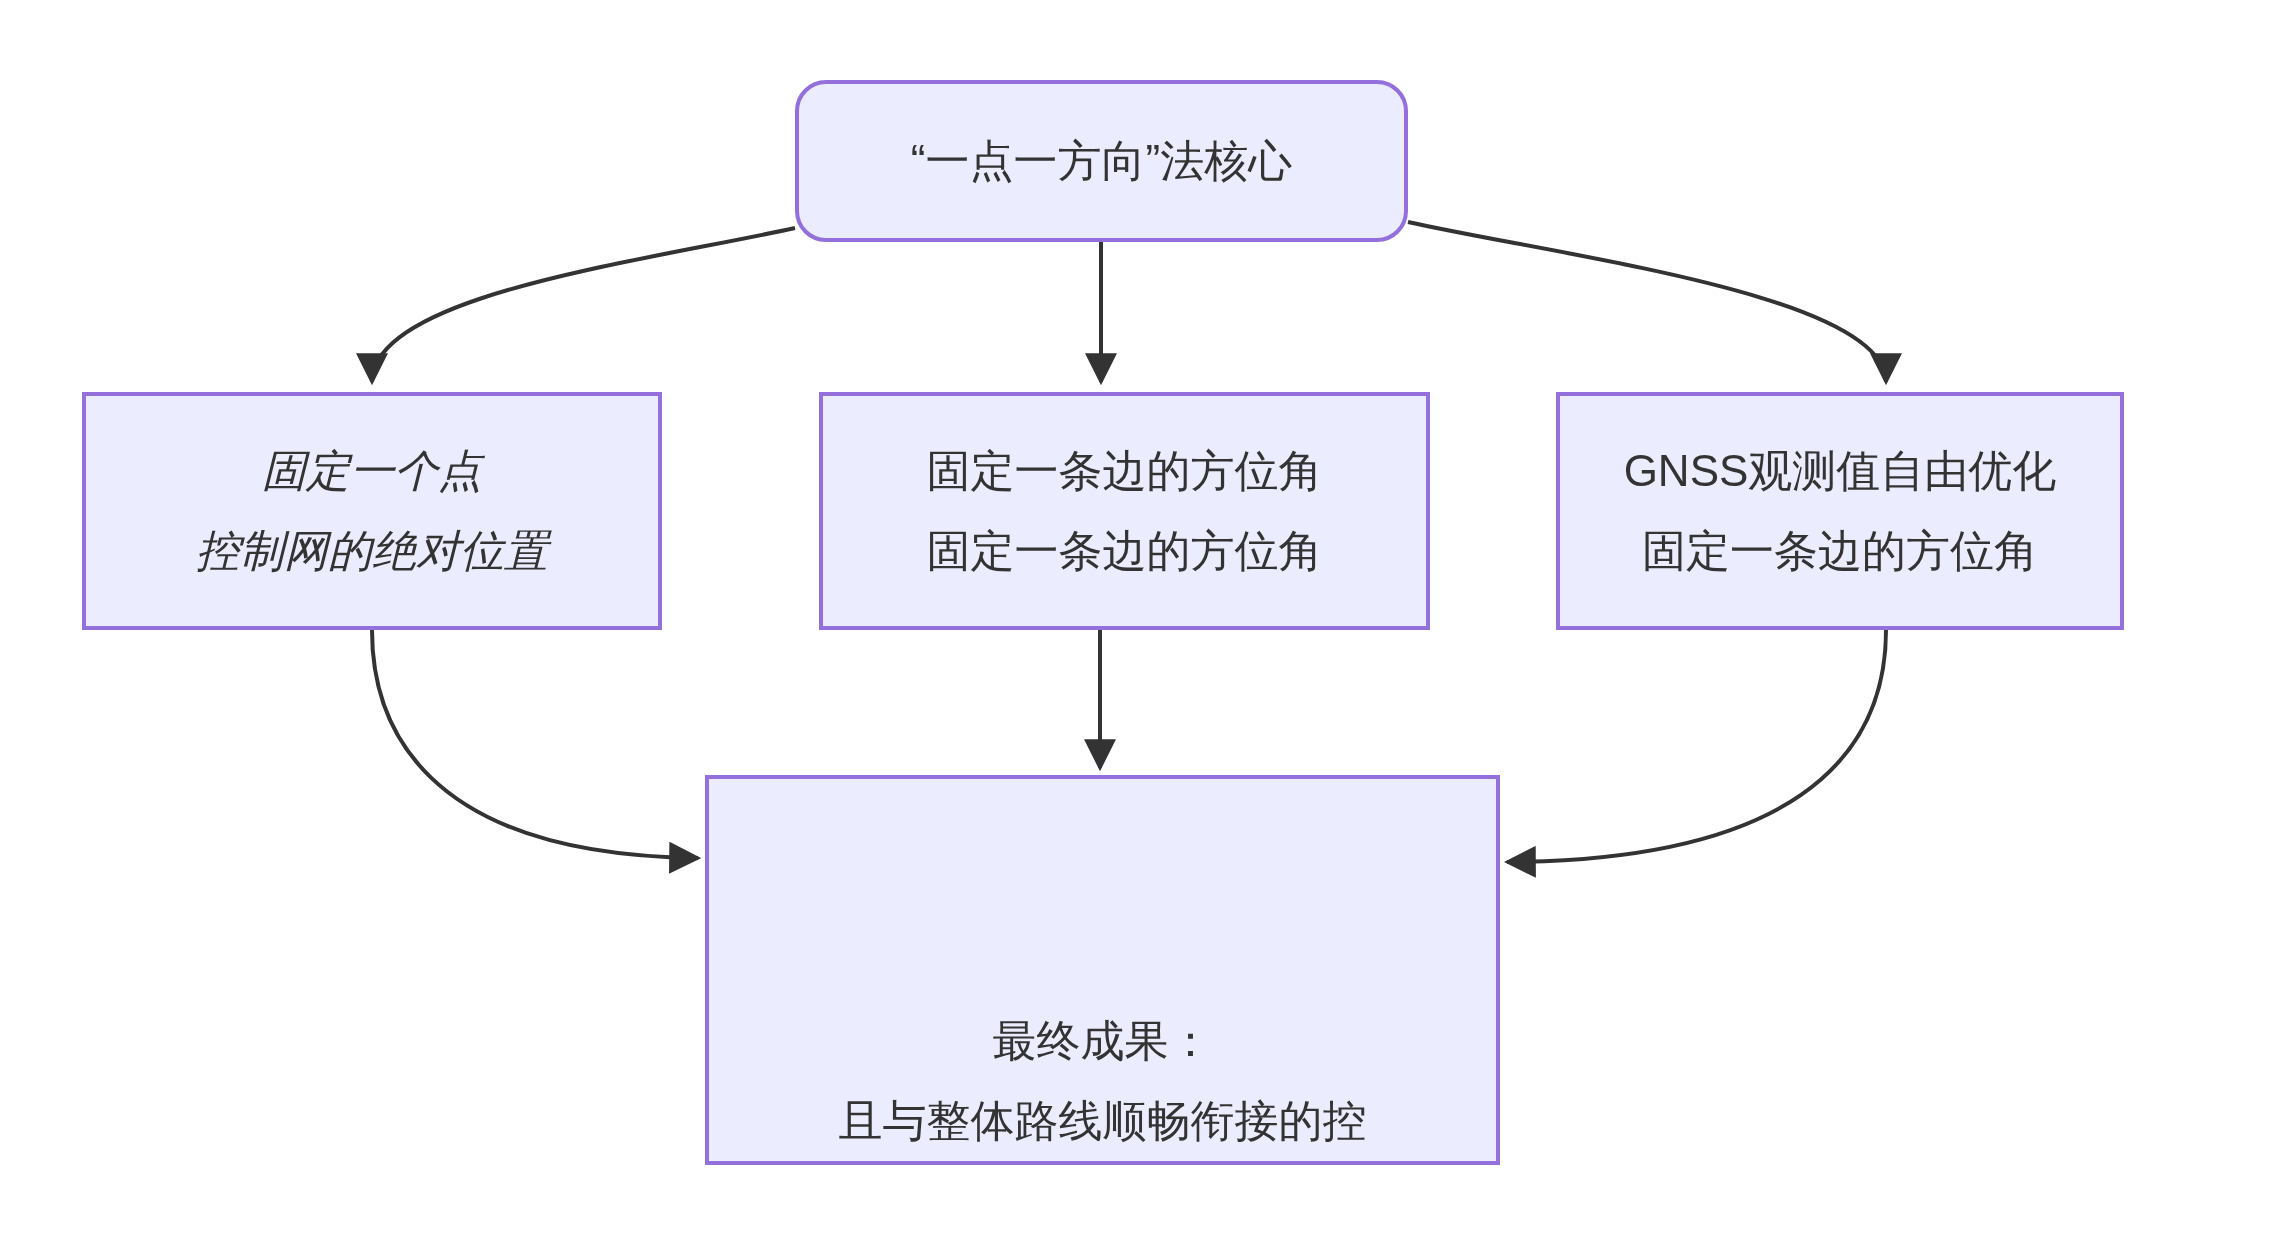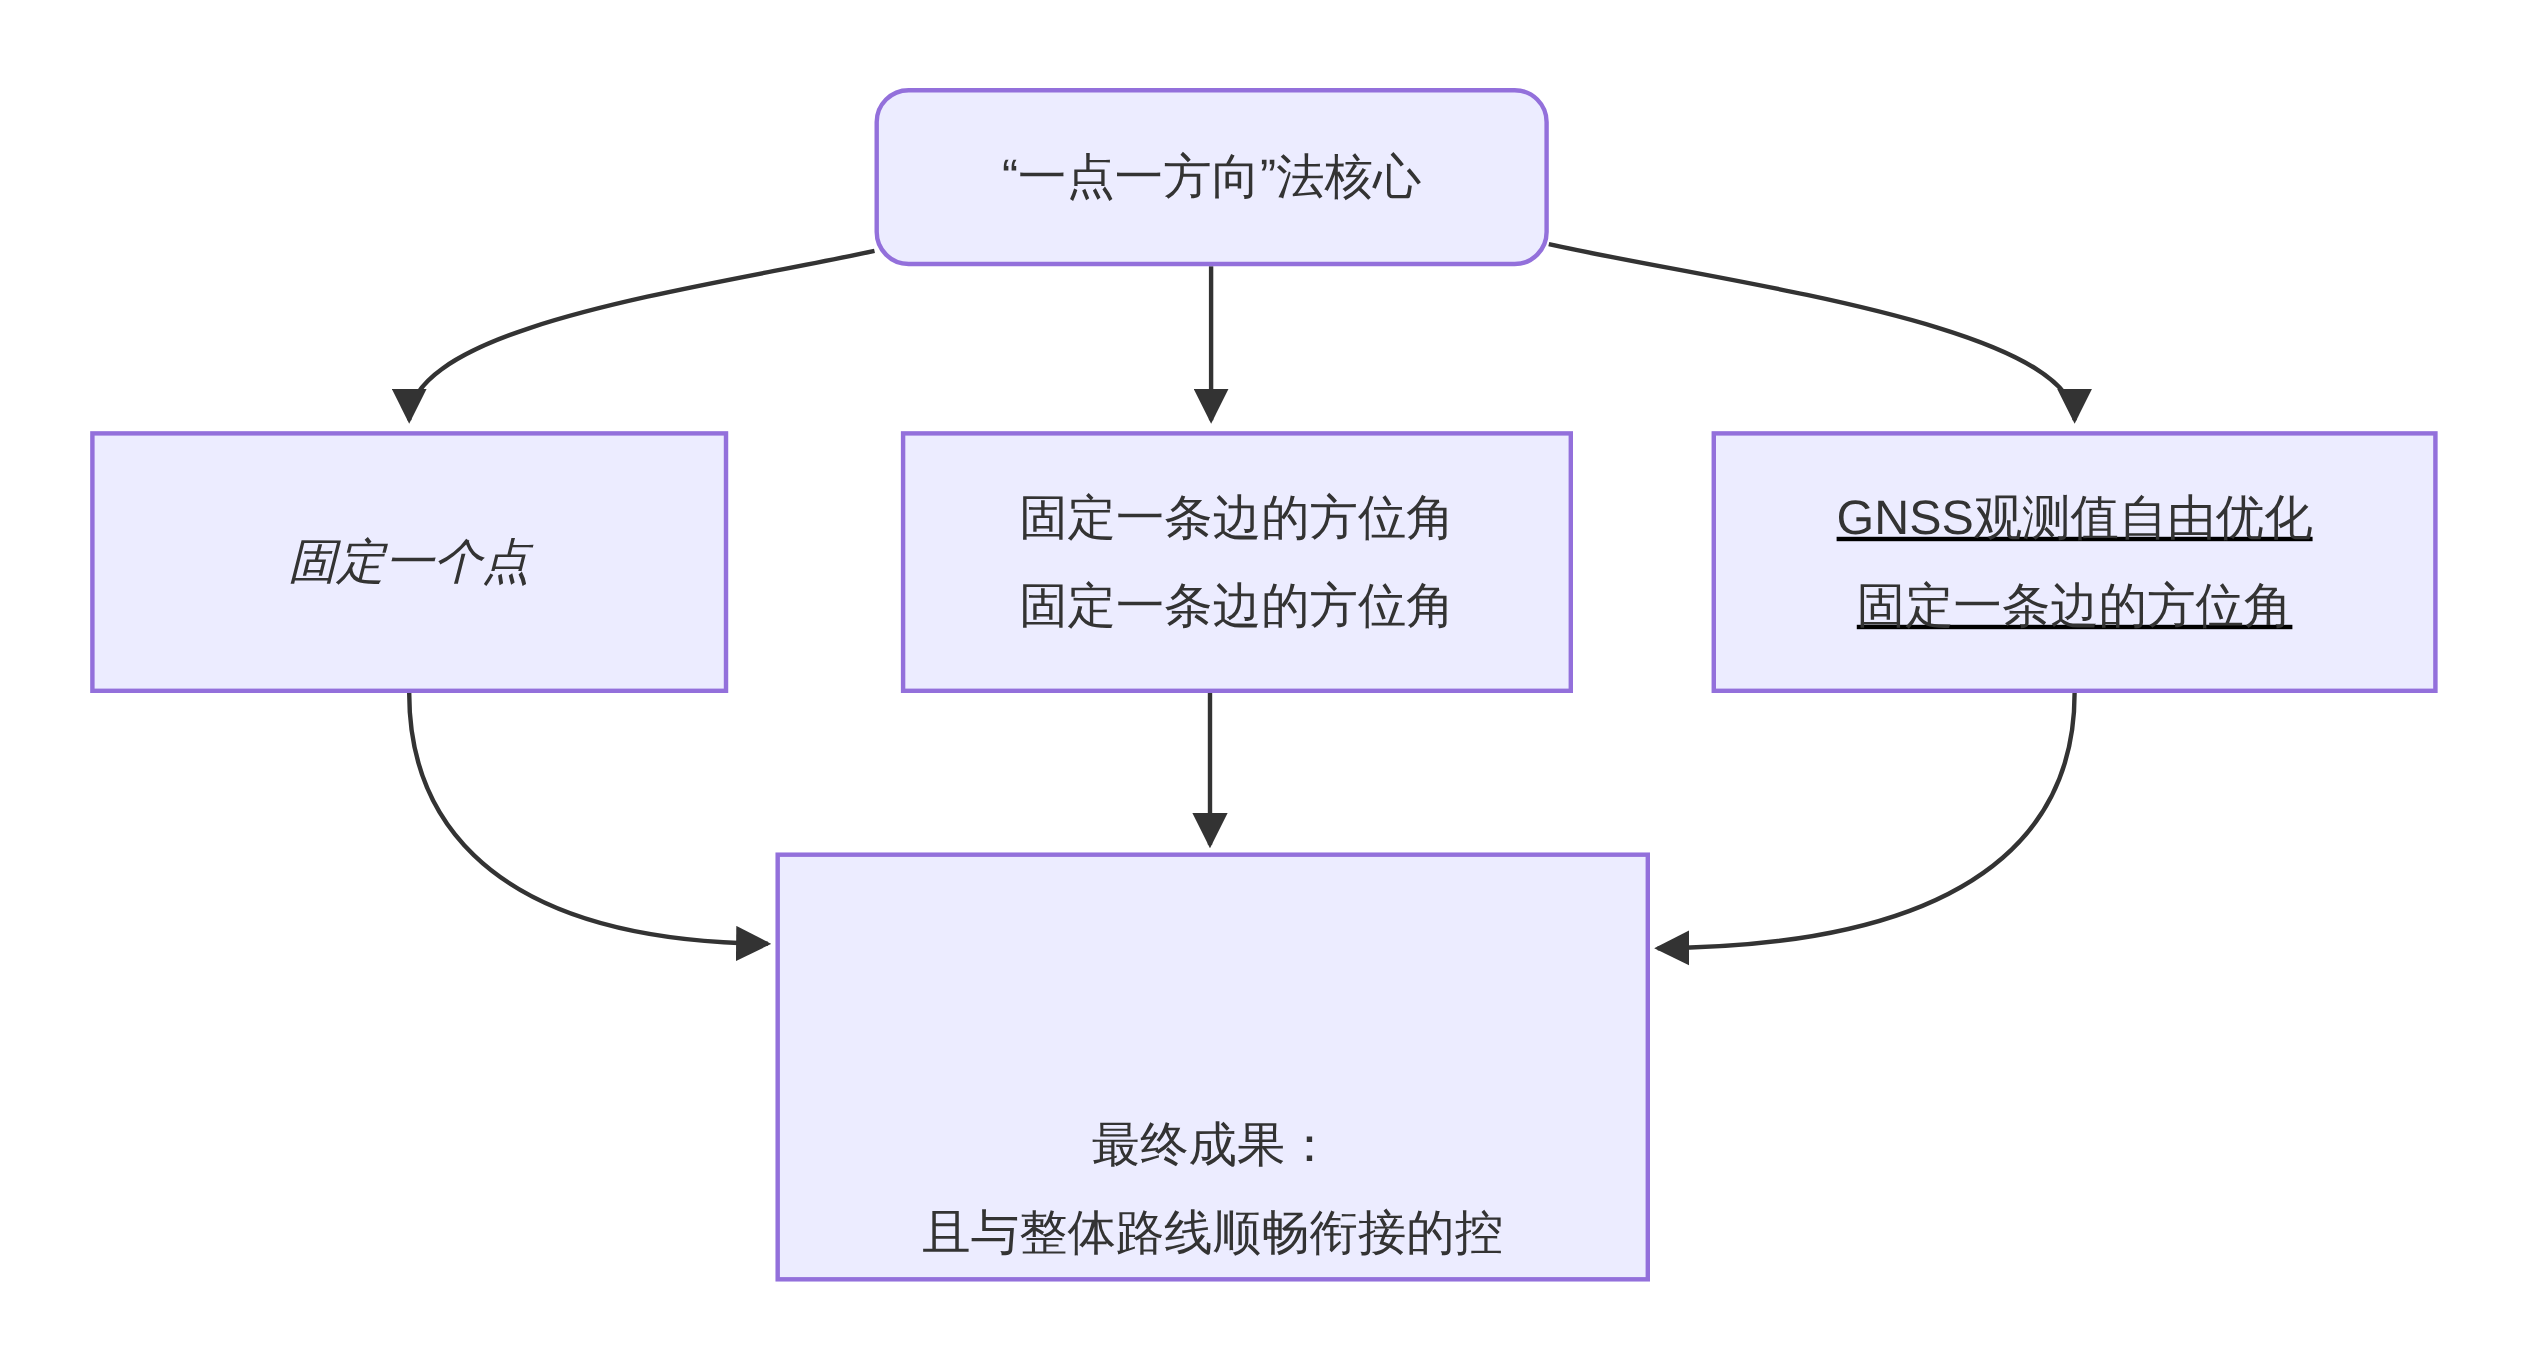--- a/index.html
+++ b/index.html
@@ -66,31 +66,32 @@
 
   <div class="node" style="left: 795px; top: 80px; width: 613px; height: 162px; border-radius: 31px;">
     <div class="node-label">
         <div>“一点一方向”法核心</div>
       </div>
   </div>
 
   <div class="node" style="left: 82px; top: 392px; width: 580px; height: 238px; font-style: italic;">
     <div class="node-label">
         <div>固定一个点</div>
+        <div>控制网的绝对位置</div>
       </div>
   </div>
 
   <div class="node" style="left: 795px; top: 392px; width: 611px; height: 238px; margin-left: 24px;">
     <div class="node-label">
         <div>固定一条边的方位角</div>
         <div>固定一条边的方位角</div>
       </div>
   </div>
 
-  <div class="node" style="left: 1556px; top: 392px; width: 660px; height: 238px; text-decoration: underline;">
+  <div class="node" style="left: 1556px; top: 392px; width: 568px; height: 238px;">
     <div class="node-label">
         <div>GNSS观测值自由优化</div>
         <div>固定一条边的方位角</div>
       </div>
   </div>
 
   <div class="node" style="left: 705px; top: 775px; width: 795px; height: 390px; align-items: flex-end;">
     <div class="node-label">
         <div>最终成果：</div>
         <div>且与整体路线顺畅衔接的控</div>

